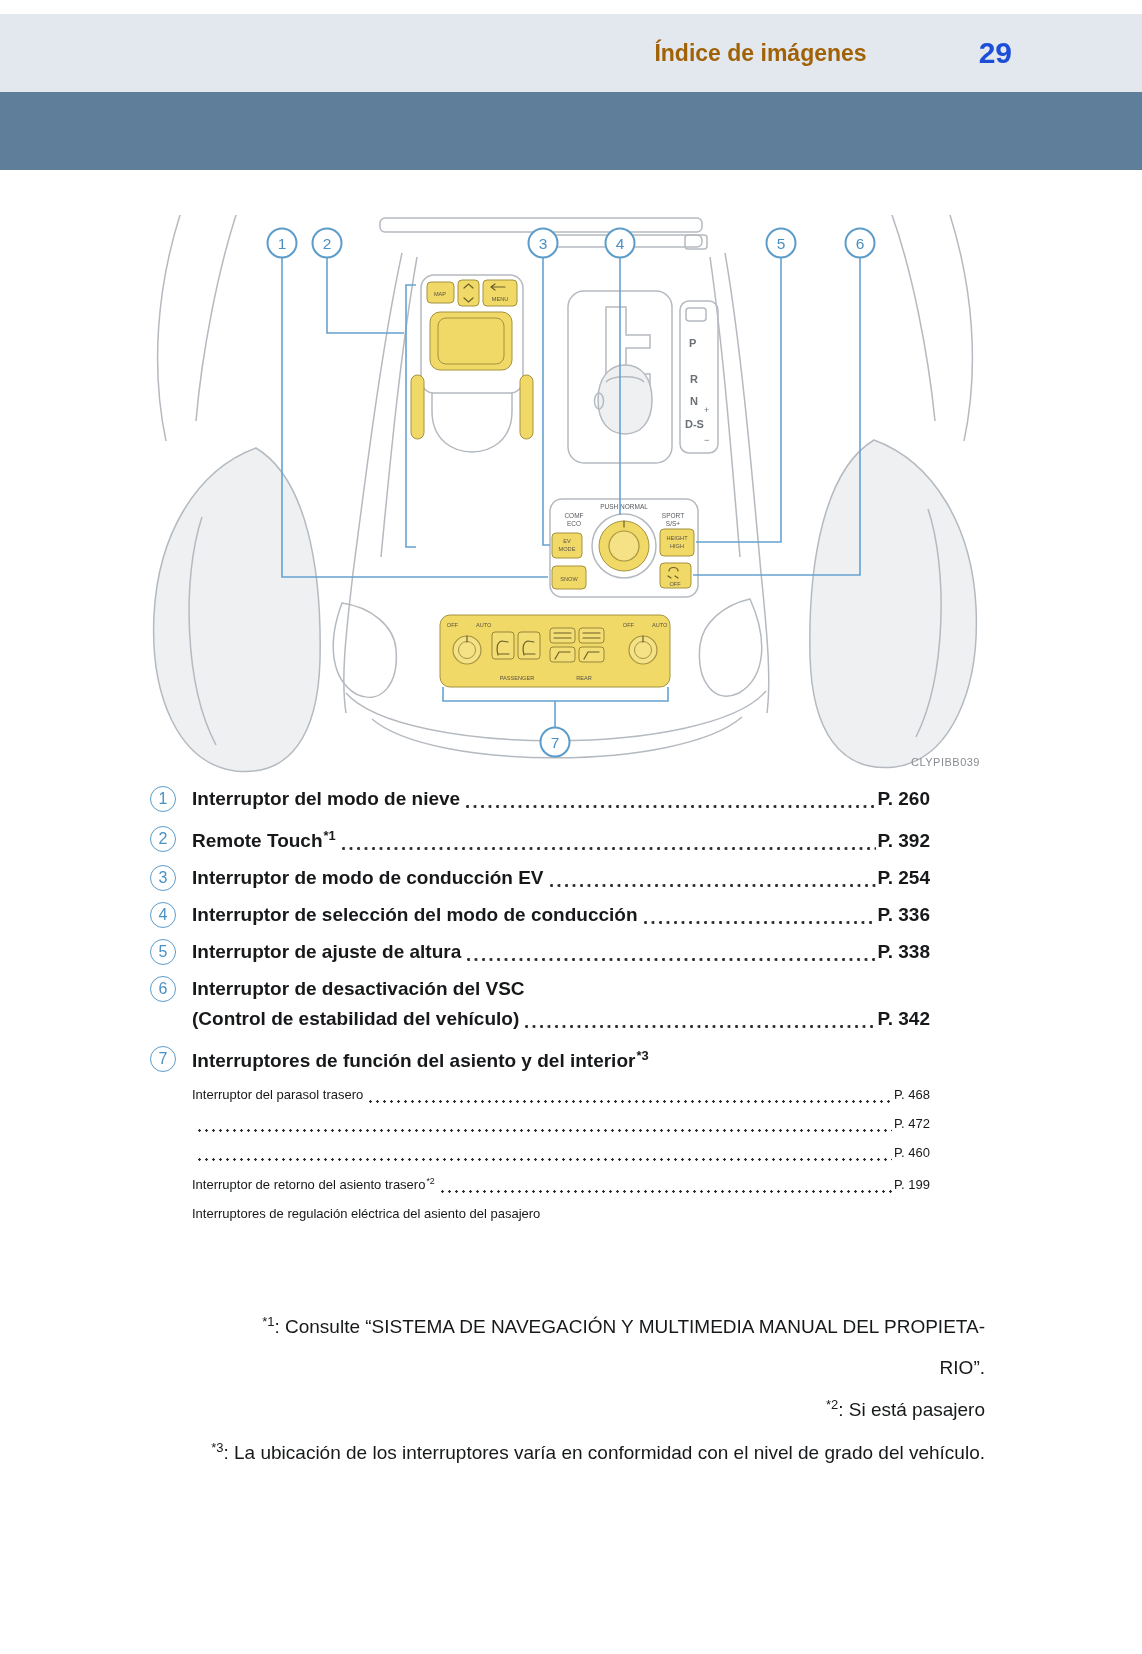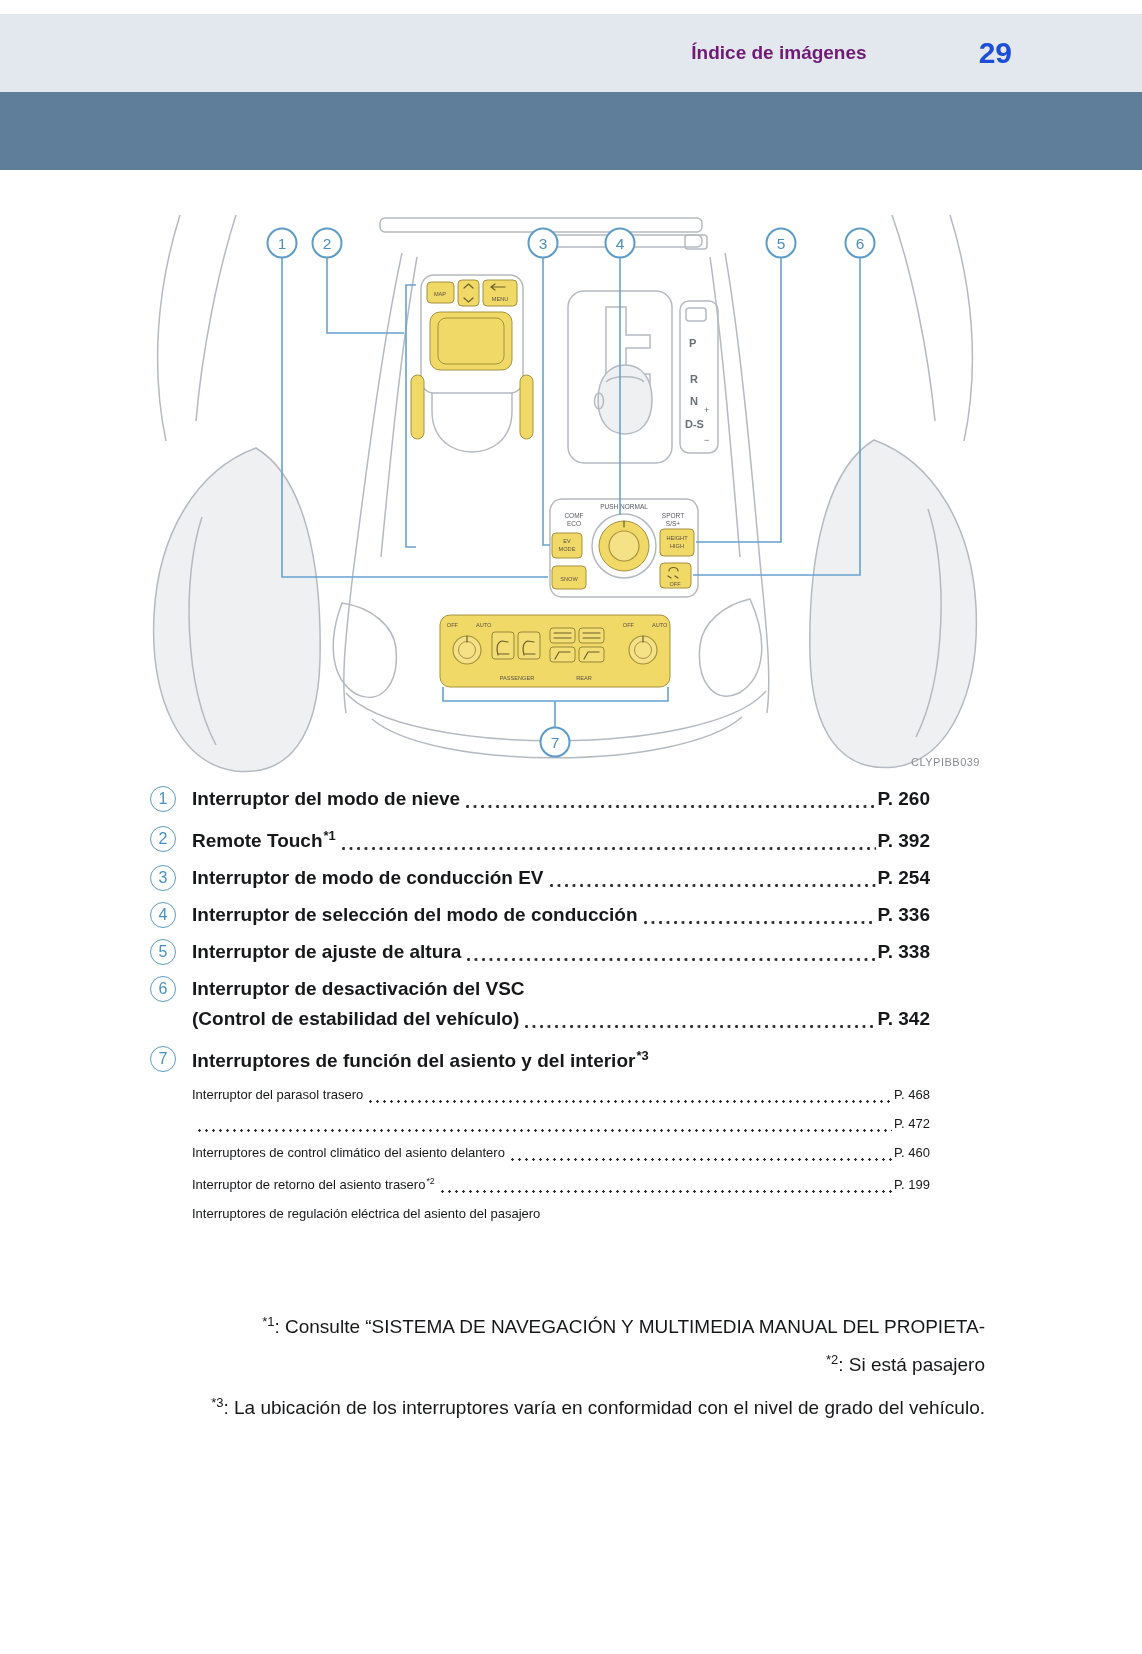--- a/index.html
+++ b/index.html
@@ -8,21 +8,21 @@
     width:1142px; height:1654px; position:relative; overflow:hidden;
     background:#ffffff; color:#16181a;
     font-family:"Liberation Sans", sans-serif;
   }
   
   .topstrip {
     margin-top:14px; height:78px; background:#e2e8ee;
     display:flex; align-items:center; justify-content:flex-end;
     padding-right:130px; gap:112px;
   }
-  .htitle { font-weight:bold; font-size:19px; color:#701a75; }
+  .htitle { font-weight:bold; font-size:23px; color:#a16207; }
   .hpage  { font-weight:bold; font-size:30px; color:#1d4ed8; }
   .band   { height:78px; background:#5f7e9a; }
 
   
   .console-figure { margin:45px 0 0 140px; width:850px; height:565px; padding:0; }
   .art       { fill:none;    stroke:#b5bac0; stroke-width:1.5; }
   .artfill   { fill:#eef0f2; stroke:#b5bac0; stroke-width:1.5; }
   .artwhite  { fill:#ffffff; stroke:#b5bac0; stroke-width:1.5; }
   .yellow    { fill:#f1d967; stroke:#a5923e; stroke-width:1; }
   .yellowline{ fill:none;    stroke:#a5923e; stroke-width:1; }
@@ -62,21 +62,21 @@
     margin-bottom:3px;
     background-image:radial-gradient(circle at 1.5px 1.5px, #2b2e30 1.15px, transparent 1.45px);
     background-size:7px 3px;
   }
   .pref { flex:0 0 auto; }
   sup.supref { font-size:0.68em; vertical-align:super; margin-left:1px; }
 
   
   .footnotes { margin:84px 157px 0 130px; text-align:right; font-size:19px; line-height:25px; }
   .fn { margin:0 0 12px 0; }
-  .fn.tight { margin-bottom:8px;text-align:right; }
+  .fn.tight { margin-bottom:16px;text-align:right; }
   .fn sup { font-size:13px; }
 </style>
 </head>
 <body>
 
 <div class="page">
 
   <header class="topstrip">
     <span class="htitle">Índice de imágenes</span>
     <span class="hpage">29</span>
@@ -319,36 +319,36 @@
       <span class="leader"></span>
       <span class="pref">P. 468</span>
     </div>
 
     <div class="row sub">
       <span class="leader"></span>
       <span class="pref">P. 472</span>
     </div>
 
     <div class="row sub">
-      <span class="lbl">Interruptores de control climático del asiento delantero</span>
       <span class="leader"></span>
       <span class="pref">P. 460</span>
     </div>
 
     <div class="row sub">
       <span class="lbl"><span>Interruptor de retorno del asiento trasero</span><sup class="supref">*2</sup></span>
       <span class="leader"></span>
       <span class="pref">P. 199</span>
     </div>
 
     <div class="row sub" style="margin-bottom:2px;">
       <span class="lbl">Interruptores de regulación eléctrica del asiento del pasajero</span>
     </div>
 
   </section>
 
   <section class="footnotes">
     <p class="fn tight"><sup>*1</sup><span>: Consulte “SISTEMA DE NAVEGACIÓN Y MULTIMEDIA MANUAL DEL PROPIETA-</span></p>
+    <p class="fn">RIO”.</p>
     <p class="fn"><sup>*2</sup><span>:  Si está pasajero</span></p>
     <p class="fn"><sup>*3</sup><span>: La ubicación de los interruptores varía en conformidad con el nivel de grado del vehículo.</span></p>
   </section>
 
 </div>
 
 </body></html>

